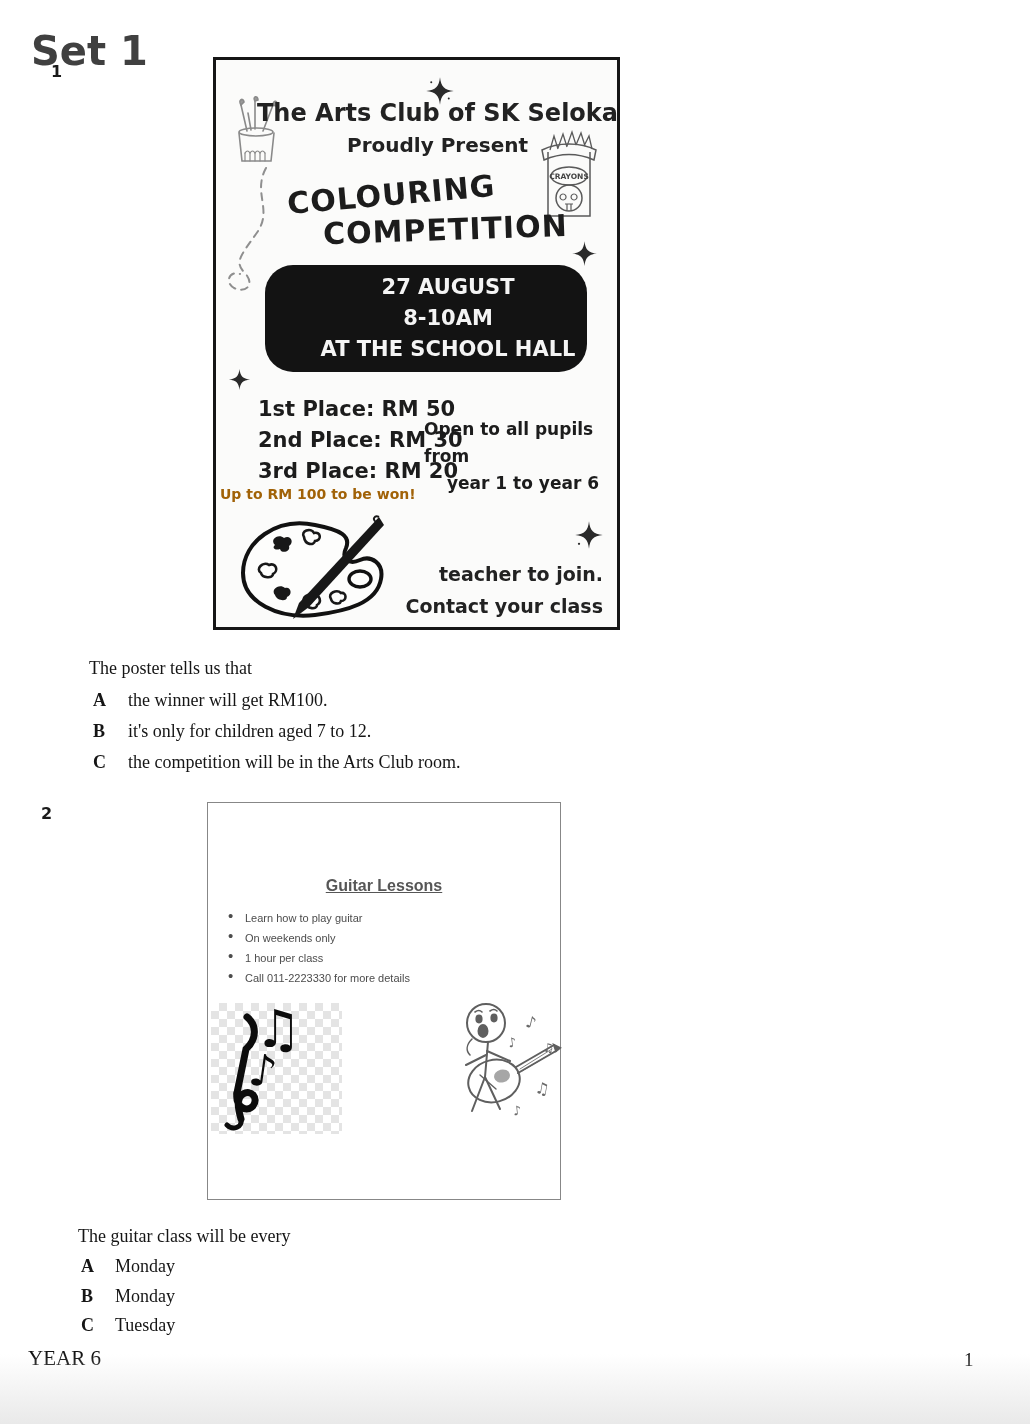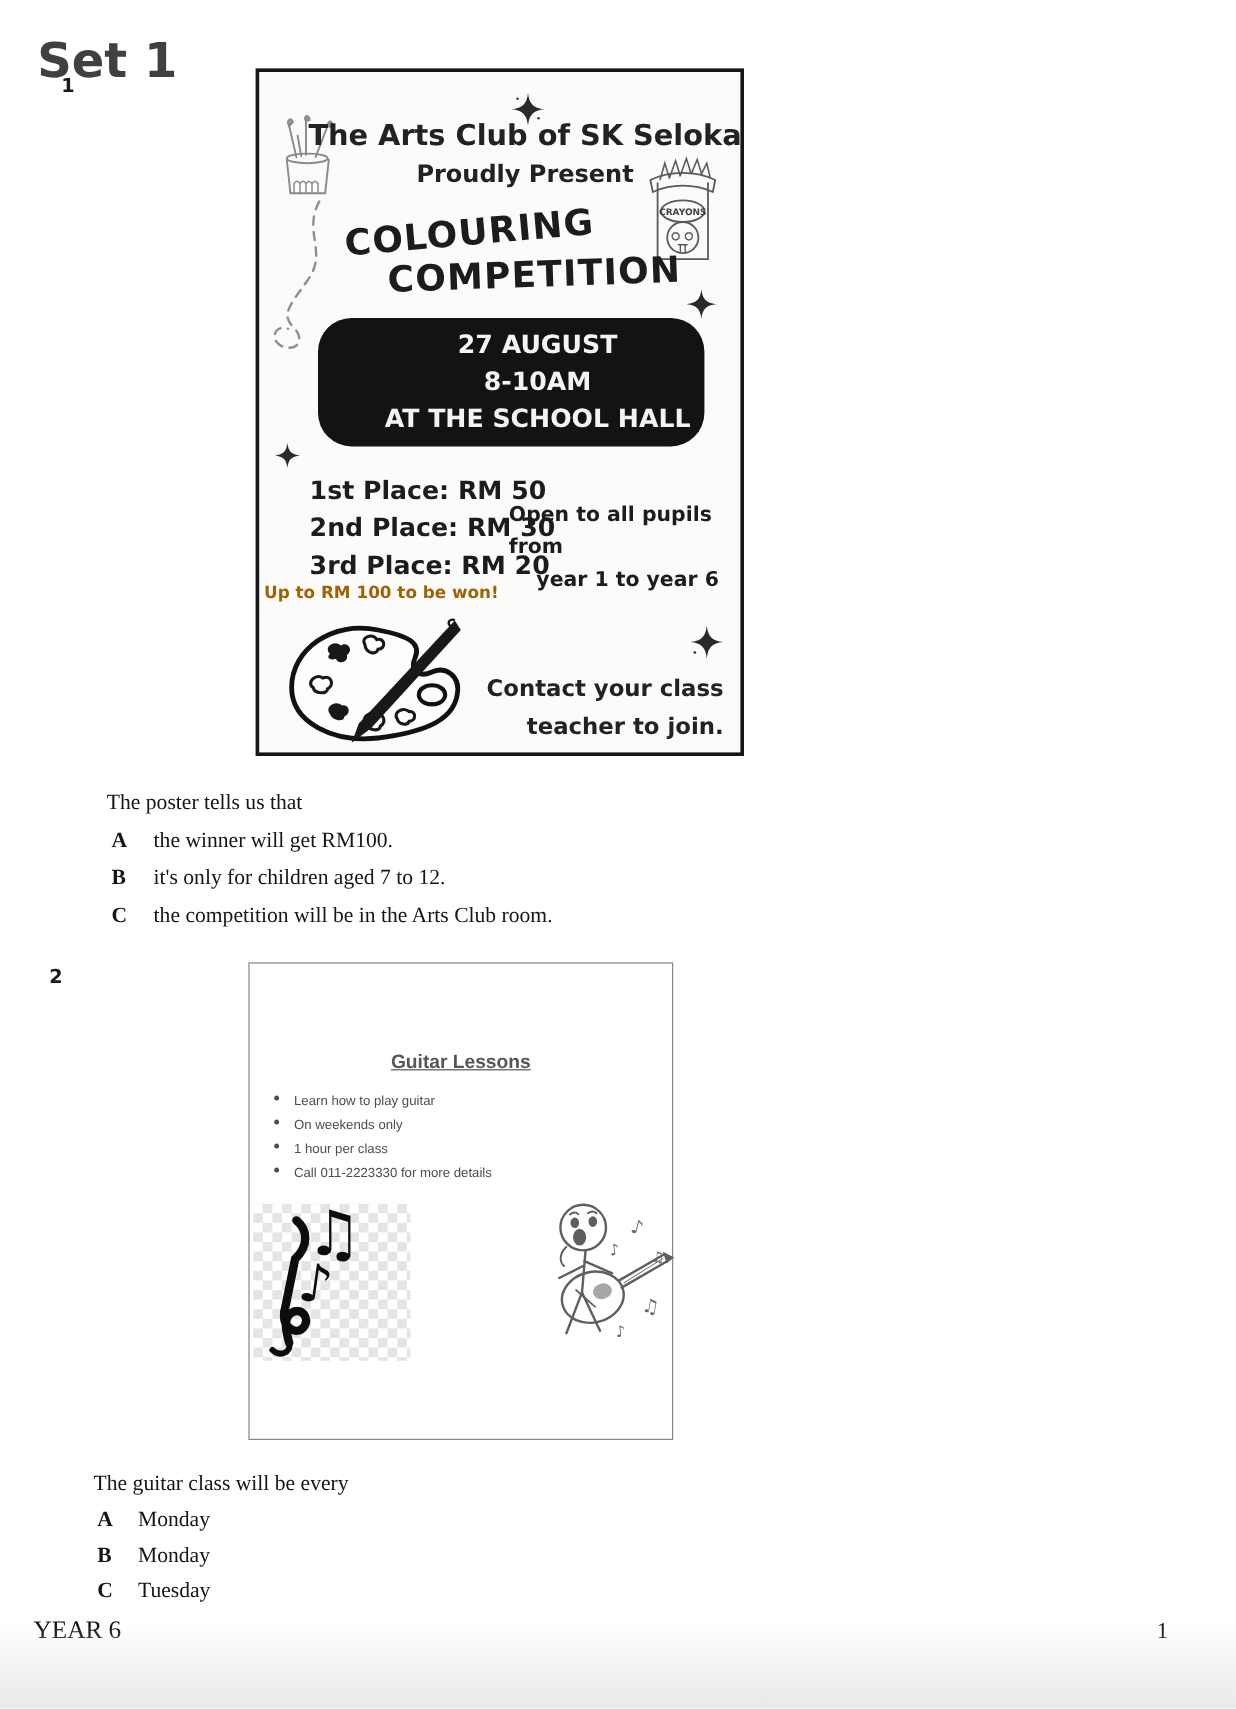--- a/index.html
+++ b/index.html
@@ -184,22 +184,22 @@
       <path d="M73 22 c-4 -6 7 -10 10 -4 c7 -2 8 8 1 8 c-1 5 -10 4 -11 -4 Z" fill="none" stroke="#181818" stroke-width="2.6"></path>
       <path d="M30 58 c-6 -4 2 -12 8 -8 c7 -3 10 6 4 9 c0 5 -11 4 -12 -1 Z" fill="none" stroke="#181818" stroke-width="2.6"></path>
       <path d="M44 80 c-5 -6 5 -12 10 -7 c6 -2 8 7 2 9 c0 5 -10 4 -12 -2 Z" fill="#181818"></path>
       <path d="M74 88 c-5 -5 4 -11 9 -7 c6 -2 8 6 3 9 c0 5 -10 4 -12 -2 Z" fill="none" stroke="#181818" stroke-width="2.6"></path>
       <path d="M100 84 c-4 -6 6 -10 10 -6 c6 -1 6 8 0 8 c-1 4 -9 3 -10 -2 Z" fill="none" stroke="#181818" stroke-width="2.6"></path>
       <path d="M148 2 L153 10 L78 92 L62 104 L68 88 Z" fill="#181818"></path>
       <path d="M148 2 C144 0 140 4 146 8" fill="none" stroke="#181818" stroke-width="2"></path>
     </svg>
 
     <div class="abs contact comic">
+      <div>teacher to join.</div>
       <div>Contact your class</div>
-      <div>teacher to join.</div>
     </div>
   </div>
 
   <div class="qtext" style="left:89px; top:658px;">The poster tells us that</div>
   <div class="opt-letter" style="left:93px; top:690px;">A</div>
   <div class="opt-text" style="left:128px; top:690px;">the winner will get RM100.</div>
   <div class="opt-letter" style="left:93px; top:721px;">B</div>
   <div class="opt-text" style="left:128px; top:721px;">it's only for children aged 7 to 12.</div>
   <div class="opt-letter" style="left:93px; top:752px;">C</div>
   <div class="opt-text" style="left:128px; top:752px;">the competition will be in the Arts Club room.</div>

